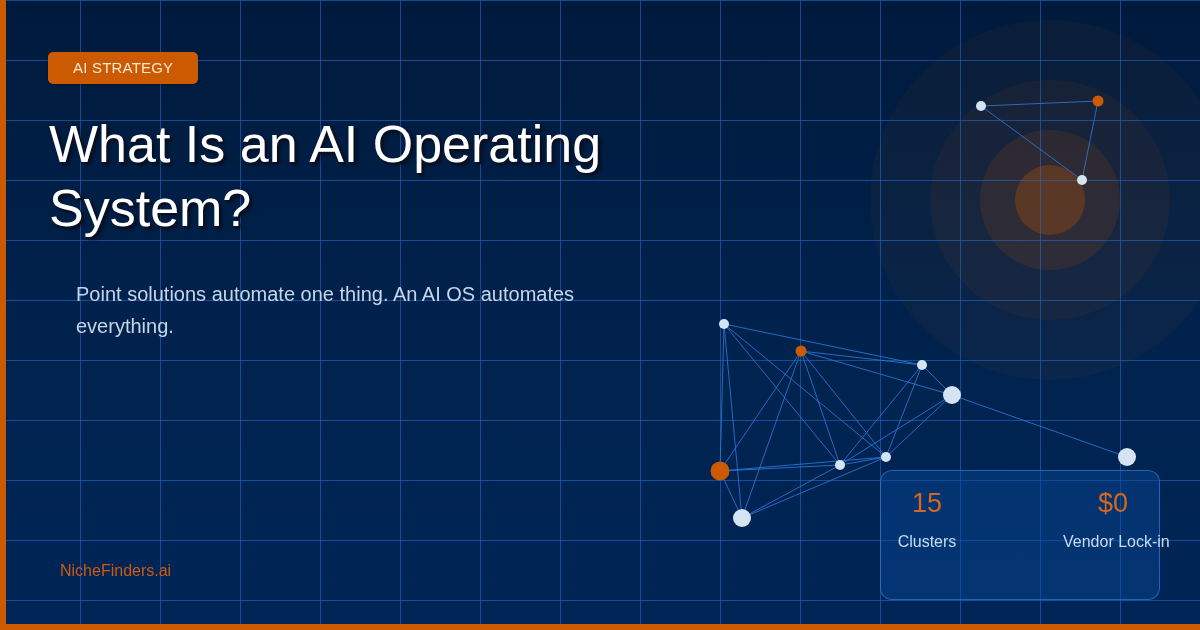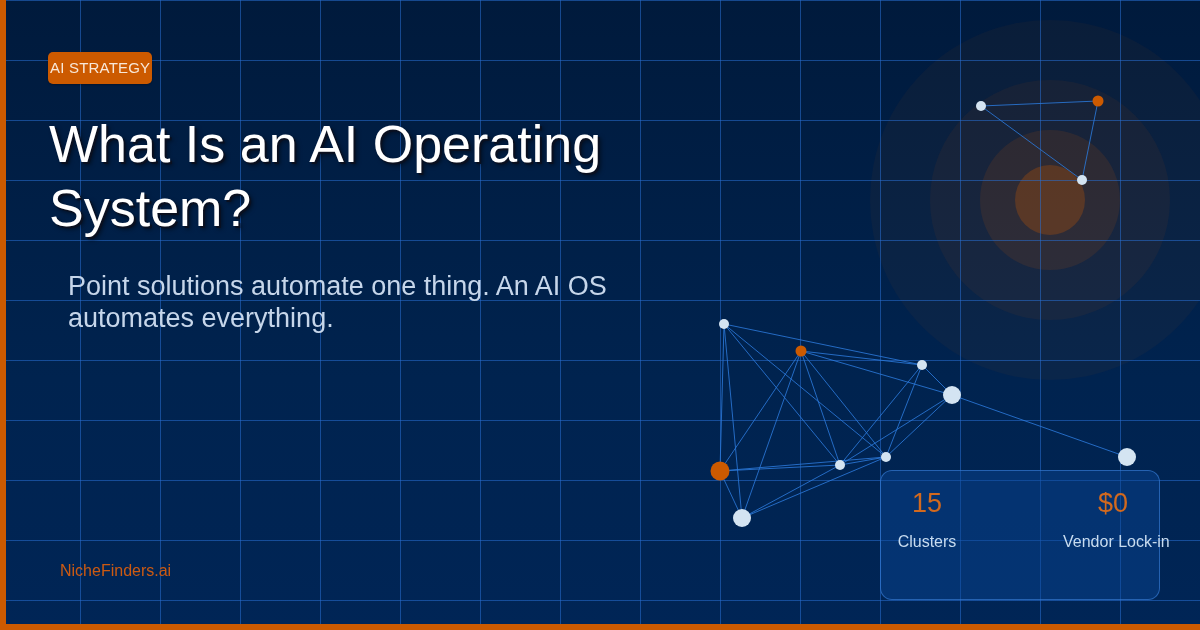--- a/index.html
+++ b/index.html
@@ -14,33 +14,33 @@
   .grid {
     position: absolute; left: 0; top: 0; width: 1200px; height: 630px; z-index: 2;
     background-image:
       linear-gradient(to right, rgba(40,110,210,0.55) 1px, transparent 1px),
       linear-gradient(to bottom, rgba(40,110,210,0.55) 1px, transparent 1px);
     background-size: 80px 60px;
     background-position: 0 0, 0 0;
   }
   .network { position: absolute; left: 0; top: 0; width: 1200px; height: 630px; z-index: 3; }
   .badge {
-    position: absolute; left: 48px; top: 52px; height: 32px; padding: 0 2px;
+    position: absolute; left: 48px; top: 52px; height: 32px; padding: 0 25px;
     background: #cc5a00; color: #f8e8d8; border-radius: 5px;
     font-size: 15px; line-height: 32px; letter-spacing: 0.2px; z-index: 4;
     box-shadow: 0 1px 2px rgba(0,0,0,0.3);
   }
   .title {
     position: absolute; left: 49px; top: 112px; width: 620px; margin: 0;
     color: #ffffff; font-size: 52px; font-weight: normal; line-height: 64px;
     text-shadow: 2px 2px 0 #0a1020, 3px 3px 4px rgba(0,0,0,0.5); z-index: 4;
   }
   .subtitle {
-    position: absolute; left: 60px; top: 262px; width: 600px; margin: 8px;
-    color: #c6d6ea; font-size: 27px; line-height: 32px; z-index: 4;
+    position: absolute; left: 60px; top: 262px; width: 600px; margin: 16px;
+    color: #c6d6ea; font-size: 20px; line-height: 32px; z-index: 4;
   }
   .brand {
     position: absolute; left: 60px; top: 562px; color: #cc5a12; font-size: 16px; z-index: 4;
   }
   .stats-card {
     position: absolute; left: 880px; top: 470px; width: 280px; height: 130px;
     background: rgba(8, 70, 150, 0.45); border: 1px solid rgba(60,130,220,0.6);
     border-radius: 12px; z-index: 4; box-sizing: border-box;
   }
   .stat { position: absolute; top: 14px; width: 100px; text-align: center; }

